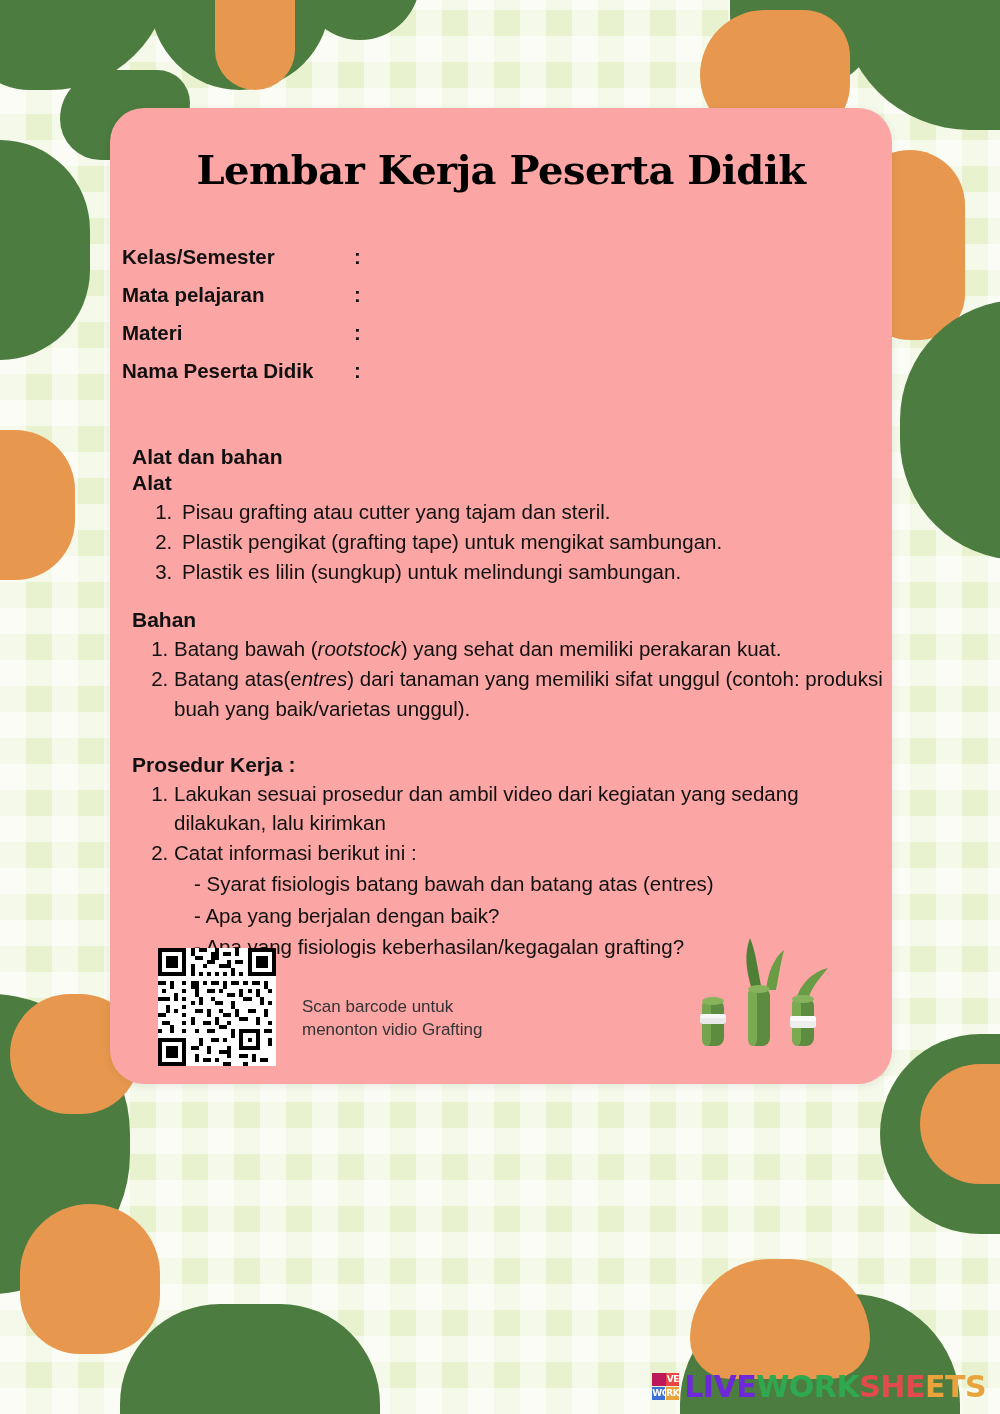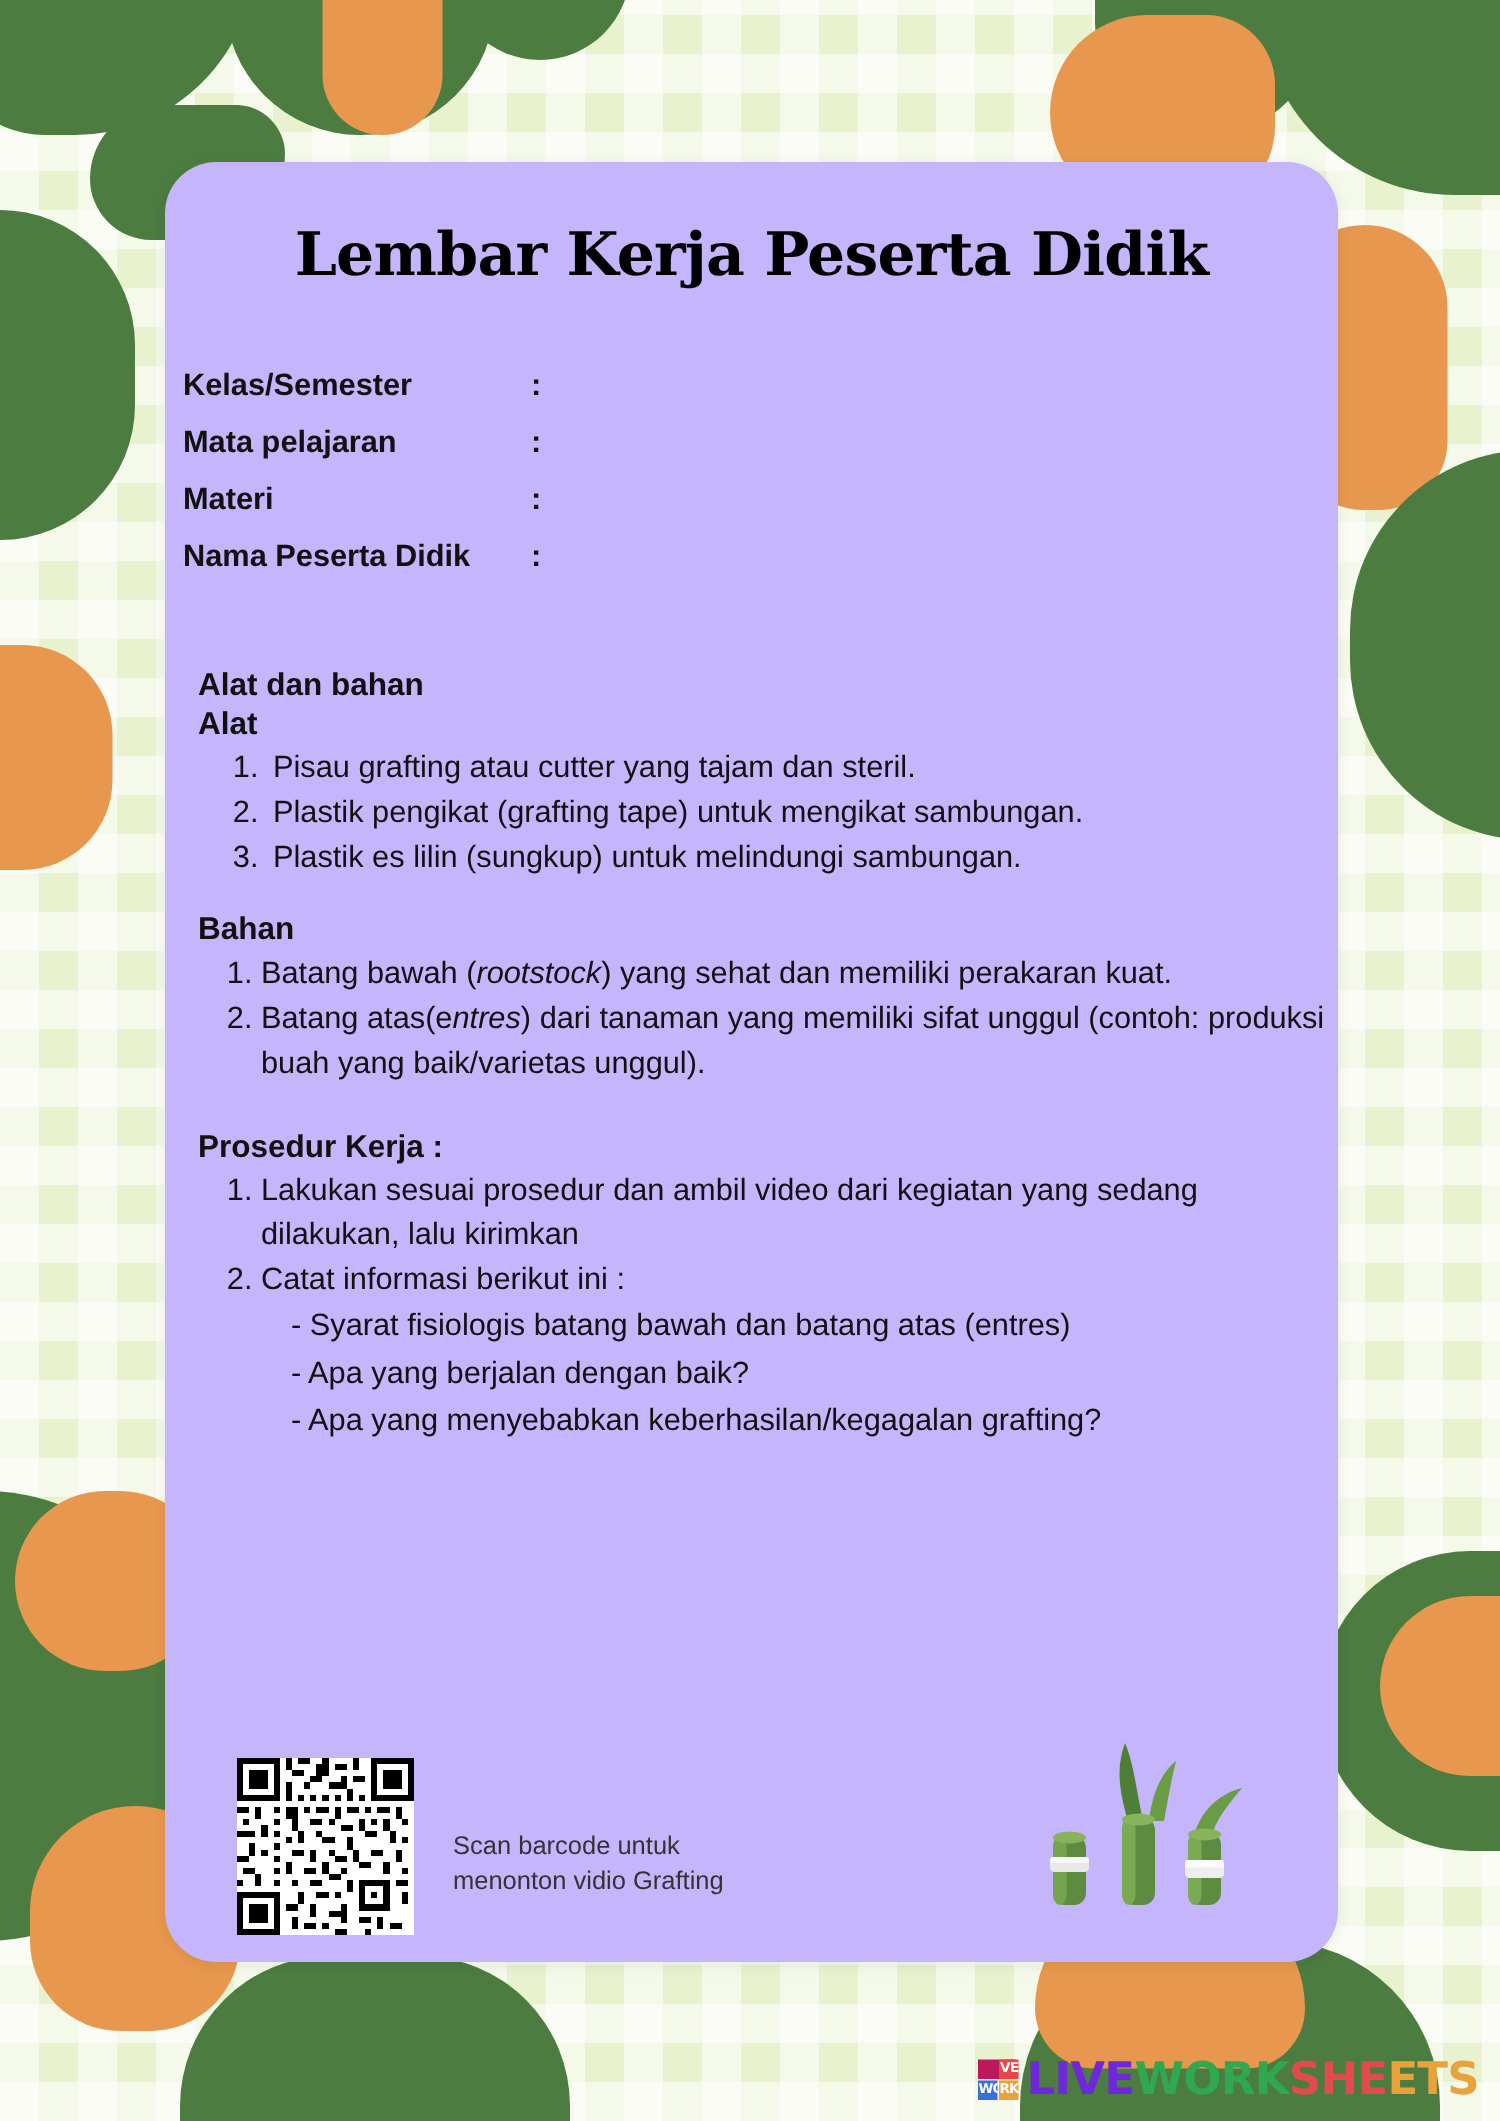--- a/index.html
+++ b/index.html
@@ -56,22 +56,22 @@
   .o6 { left: 20px; bottom: 60px; width: 140px; height: 150px; border-radius: 70px 70px 60px 60px; background:#e8984e; }
   .o7 { right: 130px; bottom: 35px; width: 180px; height: 120px; border-radius: 80px 80px 40px 40px; background:#e8984e; }
   .o8 { right: -20px; bottom: 230px; width: 100px; height: 120px; border-radius: 60px 0 0 60px; background:#e8984e; }
 
   
   .sheet {
     position: absolute;
     left: 110px;
     top: 108px;
     width: 782px;
-    height: 1200px;
-    background: #c4b5fd;
+    height: 976px;
+    background: #fca5a5;
     border-radius: 34px;
     box-shadow: 0 2px 10px rgba(0,0,0,0.08);
     padding: 0;
     box-sizing: border-box;
   }
   .title {
     text-align: center;
     font-family: "DejaVu Serif", serif;
     font-weight: bold;
     font-size: 40px;
@@ -261,21 +261,21 @@
     </ol>
 
     <div class="h-bold proc">Prosedur Kerja :</div>
     <ol class="tight">
       <li>Lakukan sesuai prosedur dan ambil video dari kegiatan yang sedang dilakukan, lalu kirimkan</li>
       <li>
         <span>Catat informasi berikut ini :</span>
         <ul class="sub-list">
           <li>-  Syarat fisiologis batang bawah dan batang atas (entres)</li>
           <li>-  Apa yang berjalan dengan baik?</li>
-          <li>- Apa yang menyebabkan keberhasilan/kegagalan grafting?</li>
+          <li>- Apa yang fisiologis keberhasilan/kegagalan grafting?</li>
         </ul>
       </li>
     </ol>
   </div>
 
   <div class="footer-row">
     <svg class="qr" viewBox="0 0 29 29" shape-rendering="crispEdges">
       <rect width="29" height="29" fill="#ffffff"></rect>
       <g fill="#000000">
 

